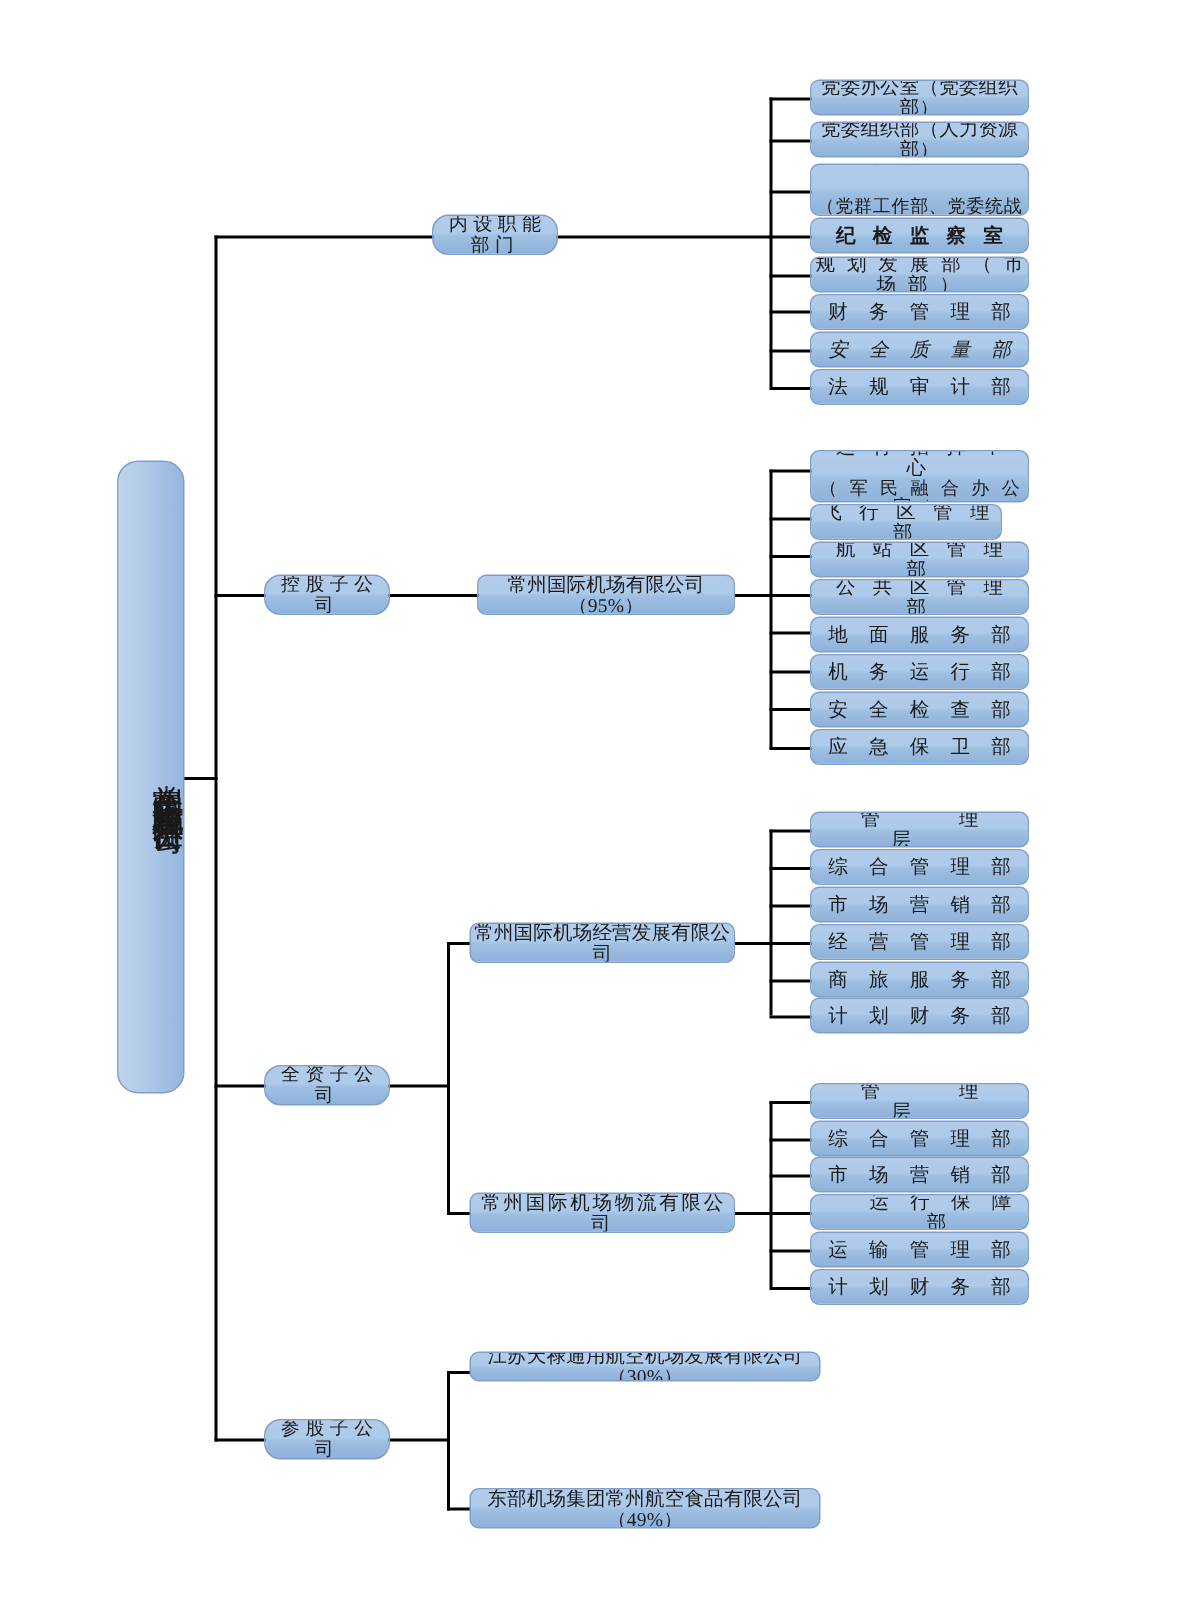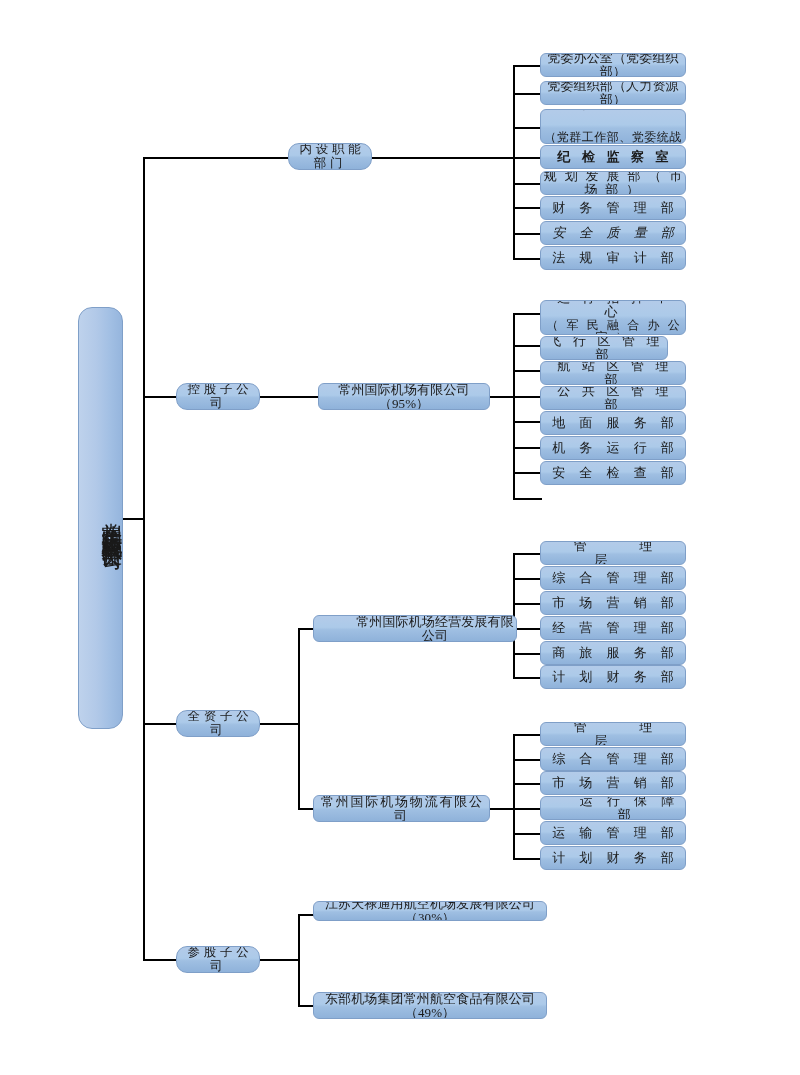--- a/index.html
+++ b/index.html
@@ -224,22 +224,25 @@
   </div>
   <div class="node" style="left:540px; top:411px; width:146px; height:24px;">
     <span class="spread">地 面 服 务 部</span>
   </div>
   <div class="node" style="left:540px; top:436px; width:146px; height:24px;">
     <span class="spread">机 务 运 行 部</span>
   </div>
   <div class="node" style="left:540px; top:461px; width:146px; height:24px;">
     <span class="spread">安 全 检 查 部</span>
   </div>
-
-  <div class="node" style="left:313px; top:615px; width:204px; height:27px;padding-left:40px;">
+  <div class="node" style="left:540px; top:486px; width:146px; height:24px;">
+    <span class="spread">应 急 保 卫 部</span>
+  </div>
+
+  <div class="node" style="left:313px; top:615px; width:177px; height:27px;">
     <span class="plain">常州国际机场经营发展有限公司</span>
   </div>
 
   <div class="node" style="left:540px; top:541px; width:146px; height:24px;">
     <span class="plain" style="letter-spacing:1.9em; text-indent:1.9em;">管 理 层</span>
   </div>
   <div class="node" style="left:540px; top:566px; width:146px; height:24px;">
     <span class="spread">综 合 管 理 部</span>
   </div>
   <div class="node" style="left:540px; top:591px; width:146px; height:24px;">

